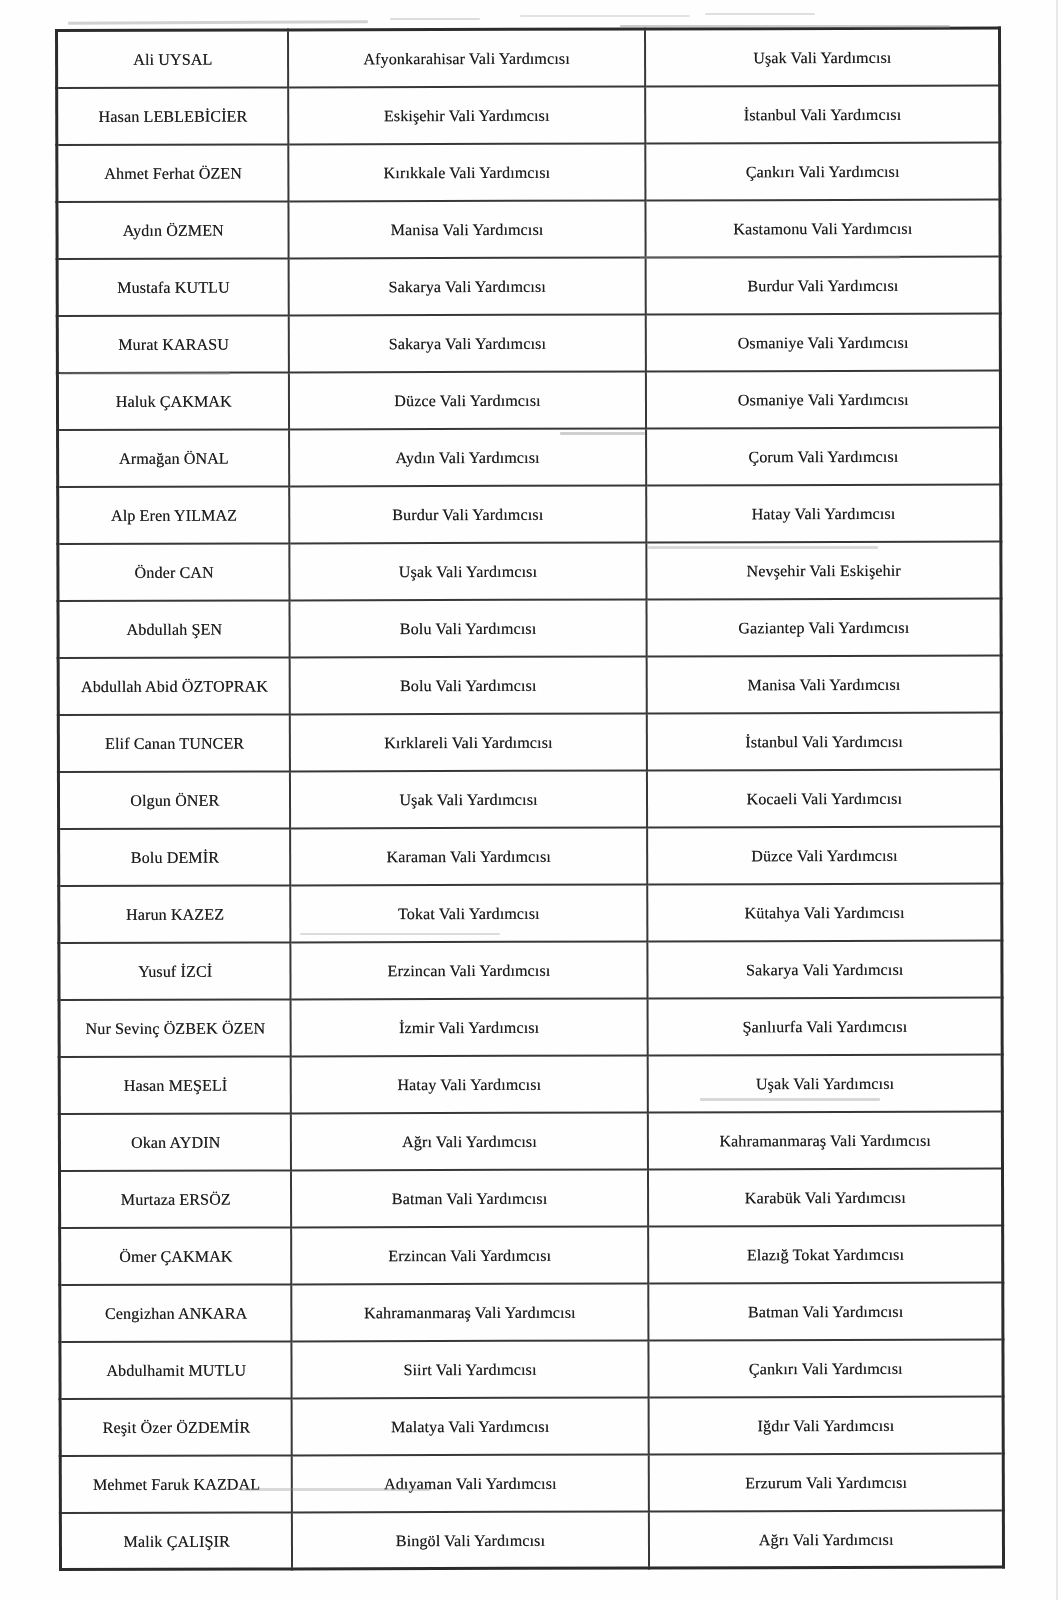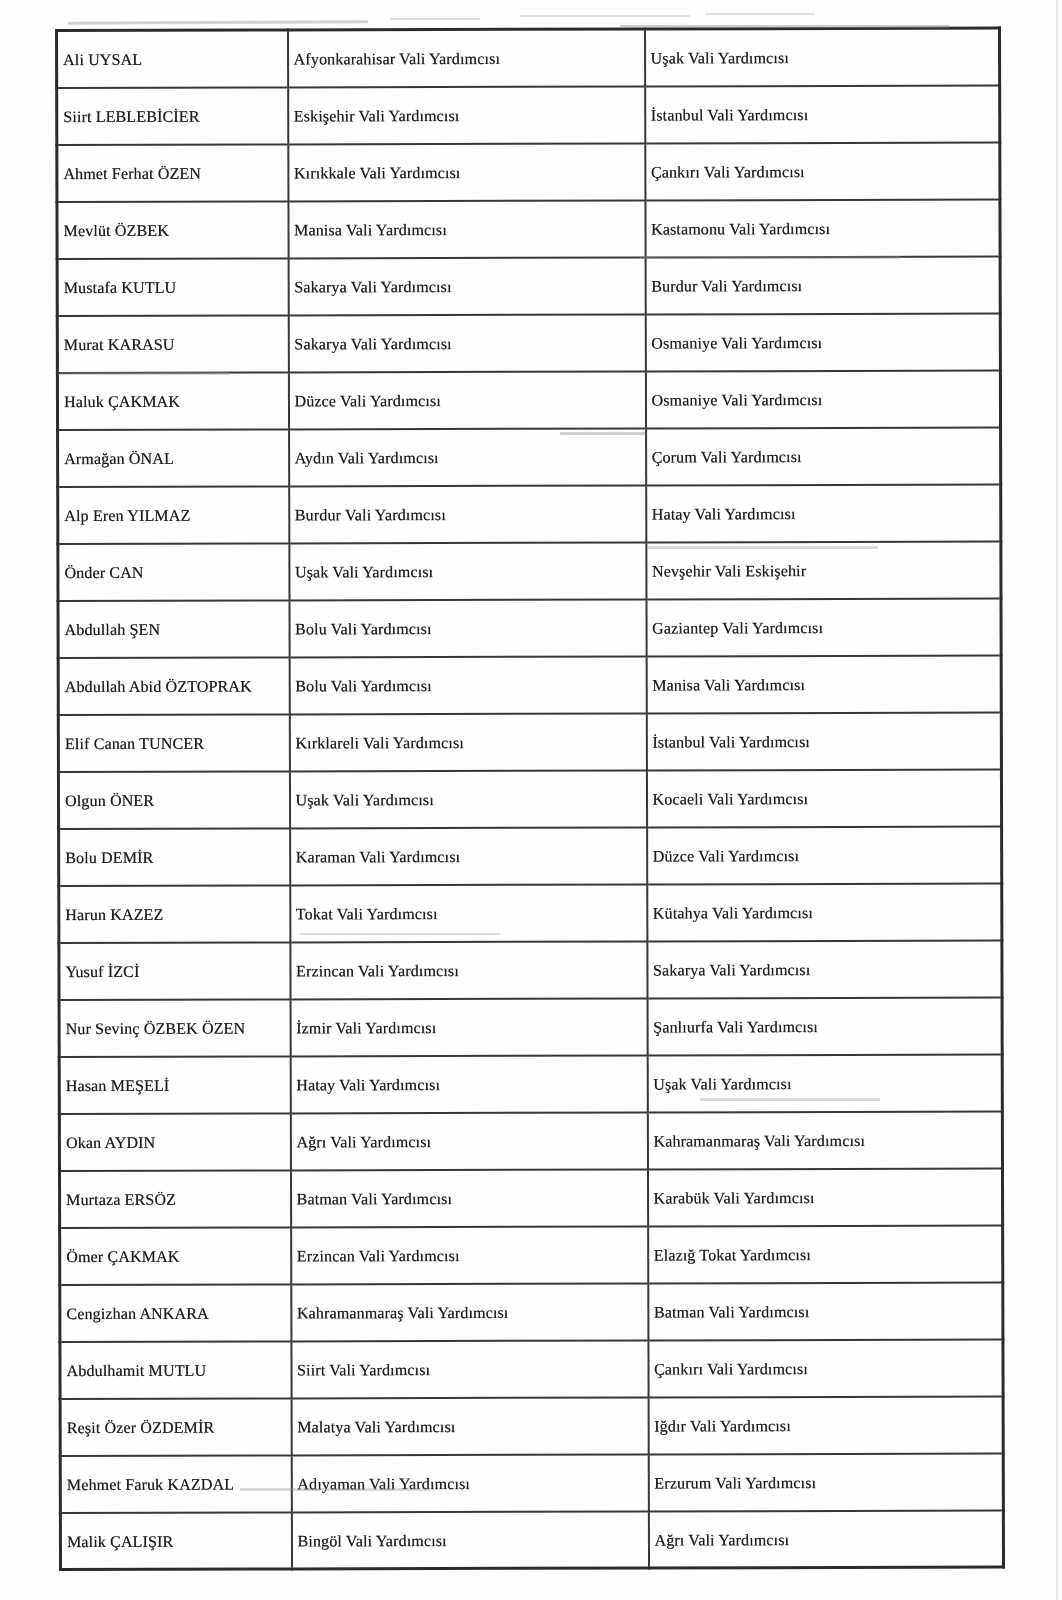--- a/index.html
+++ b/index.html
@@ -11,20 +11,21 @@
     width: 1062px;
     height: 1600px;
     position: relative;
     overflow: hidden;
     font-family: "Liberation Serif", "DejaVu Serif", serif;
   }
   .page {
     position: absolute;
     inset: 0;
     background: #fefefe;
+    text-align: center;
   }
   
   .page-edge {
     position: absolute;
     top: 0;
     right: 4px;
     width: 2px;
     height: 100%;
     background: #d6d6d6;
     opacity: 0.55;
@@ -78,33 +79,33 @@
         <col class="c3">
     </colgroup>
     <tbody>
   <tr>
     <td>Ali UYSAL</td>
     <td>Afyonkarahisar Vali Yardımcısı</td>
     <td>Uşak Vali Yardımcısı</td>
   </tr>
 
   <tr>
-    <td>Siirt LEBLEBİCİER</td>
+    <td>Hasan LEBLEBİCİER</td>
     <td>Eskişehir Vali Yardımcısı</td>
     <td>İstanbul Vali Yardımcısı</td>
   </tr>
 
   <tr>
     <td>Ahmet Ferhat ÖZEN</td>
     <td>Kırıkkale Vali Yardımcısı</td>
     <td>Çankırı Vali Yardımcısı</td>
   </tr>
 
   <tr>
-    <td>Mevlüt ÖZBEK</td>
+    <td>Aydın ÖZMEN</td>
     <td>Manisa Vali Yardımcısı</td>
     <td>Kastamonu Vali Yardımcısı</td>
   </tr>
 
   <tr>
     <td>Mustafa KUTLU</td>
     <td>Sakarya Vali Yardımcısı</td>
     <td>Burdur Vali Yardımcısı</td>
   </tr>
 

